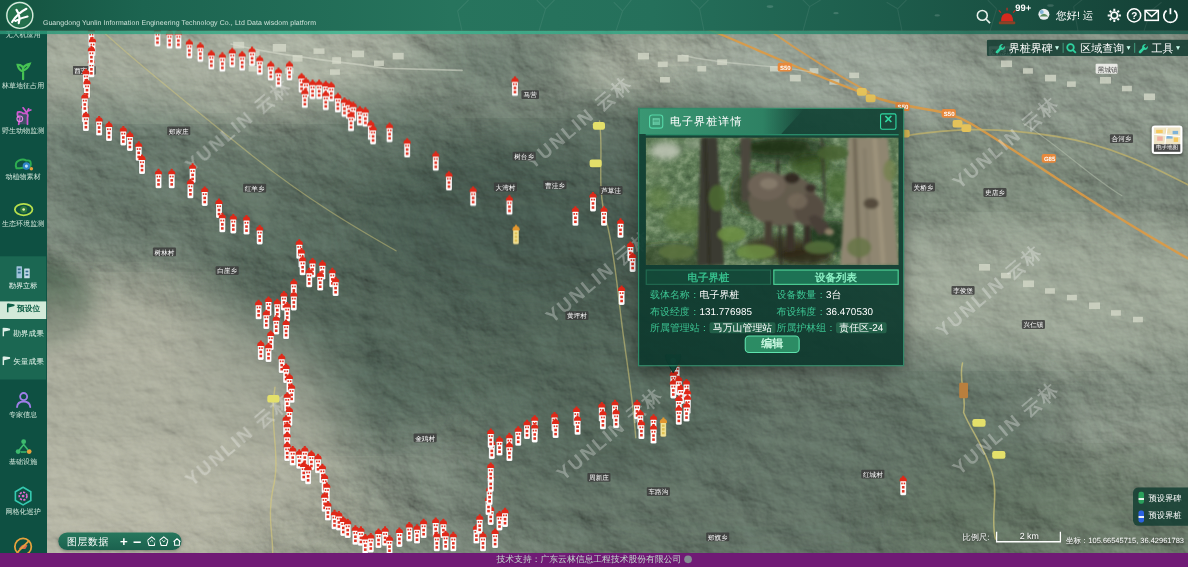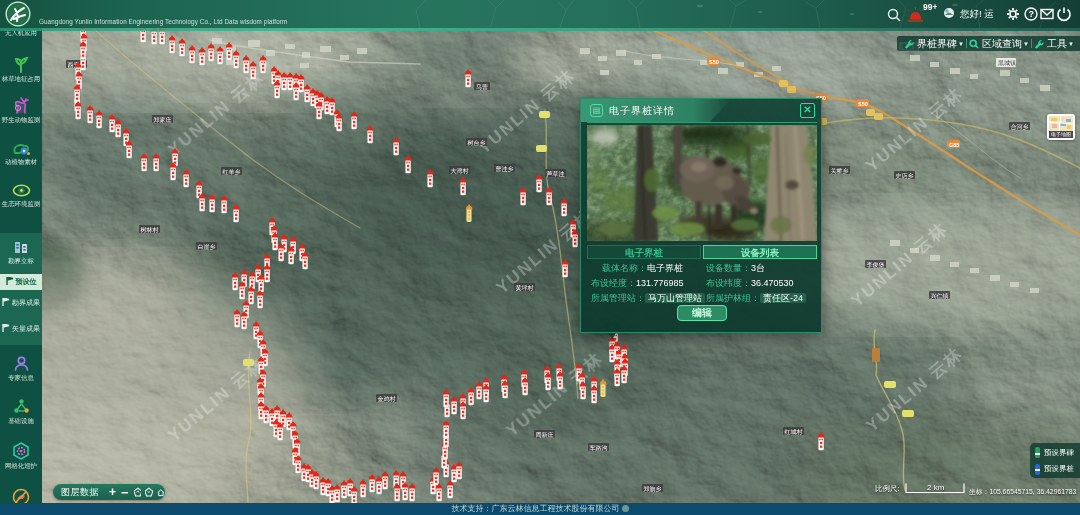--- a/index.html
+++ b/index.html
@@ -46,21 +46,21 @@
 #lbar .t{font-size:9px;font-weight:normal;margin-left:8px;letter-spacing:.5px}
 #lbar .ic{font-size:10px;font-weight:bold;margin-left:5px}
 
 #lgd{position:absolute;left:1030px;top:443px;width:66px;height:35px;background:rgba(20,62,50,.85);border-radius:5px;z-index:25;color:#fff;font-size:7.5px}
 #lgd .r{display:flex;align-items:center;height:14px;margin:2.5px 0 0 5px}
 #lgd .p{width:5px;height:11px;border-radius:2px;margin-right:4px}
 
 #scale{position:absolute;left:875px;top:482px;z-index:24;color:#fff;font-size:7.5px;text-shadow:0 1px 2px rgba(0,0,0,.8);white-space:nowrap}
 #coords{position:absolute;left:969px;top:487px;z-index:24;color:#fff;font-size:6.8px;text-shadow:0 1px 2px rgba(0,0,0,.8);white-space:nowrap}
 
-#ftr{position:absolute;left:0;top:503px;width:1080px;height:12px;background:#0c4a6e;z-index:35;color:#c2d9cd;font-size:8px;text-align:center;line-height:12px}
+#ftr{position:absolute;left:0;top:503px;width:1080px;height:12px;background:#701a75;z-index:35;color:#c2d9cd;font-size:8px;text-align:center;line-height:12px}
 
 #mms{position:absolute;left:1047px;top:114px;width:28px;height:26px;background:#fff;border-radius:3px;z-index:22;box-shadow:0 1px 3px rgba(0,0,0,.4);padding:2px}
 #mms .thumb{width:24px;height:15px;background:linear-gradient(135deg,#efe3c0,#e8d9b5 40%,#f2e6c4);position:relative;overflow:hidden}
 #mms .lab{width:24px;height:7px;background:#4a4a4a;color:#fff;font-size:5px;text-align:center;line-height:7px}
 </style></head>
 <body>
 <div id="stage">
 <svg class="abs" style="left:0;top:0;z-index:1" width="1080" height="515" viewBox="0 0 1080 515">
 <defs>
 <filter id="hill" x="0" y="0" width="100%" height="100%">
@@ -715,21 +715,21 @@
 <ellipse cx="100" cy="104" rx="18" ry="7"></ellipse>
 <ellipse cx="158" cy="100" rx="14" ry="6" fill="#55703a"></ellipse>
 <ellipse cx="28" cy="104" rx="16" ry="7" fill="#5d7540"></ellipse>
 <ellipse cx="65" cy="55" rx="8" ry="12" fill="#4e6c33"></ellipse>
 <ellipse cx="170" cy="14" rx="14" ry="7" fill="#486430"></ellipse>
 </g>
 </svg>
 </div>
 <div class="tab" id="tabL">电子界桩</div>
 <div class="tab" id="tabR">设备列表</div>
-<div class="frow" style="left:21px;top:163px"><span class="lb">载体名称：</span><span class="vl">电子界桩</span></div>
+<div class="frow" style="left:10px;top:163px"><span class="lb">载体名称：</span><span class="vl">电子界桩</span></div>
 <div class="frow" style="left:125px;top:163px"><span class="lb">设备数量：</span><span class="vl">3台</span></div>
 <div class="frow" style="left:10px;top:178px"><span class="lb">布设经度：</span><span class="vl">131.776985</span></div>
 <div class="frow" style="left:125px;top:178px"><span class="lb">布设纬度：</span><span class="vl">36.470530</span></div>
 <div class="frow" style="left:10px;top:193px"><span class="lb">所属管理站：</span><span class="vl chip">马万山管理站</span></div>
 <div class="frow" style="left:125px;top:193px"><span class="lb">所属护林组：</span><span class="vl chip">责任区-24</span></div>
 <div id="editbtn">编辑</div>
 </div>
 <div id="lbar">
       <span class="t">图层数据</span>
 <span class="ic" style="margin-left:10px;font-size:12px">+</span>

